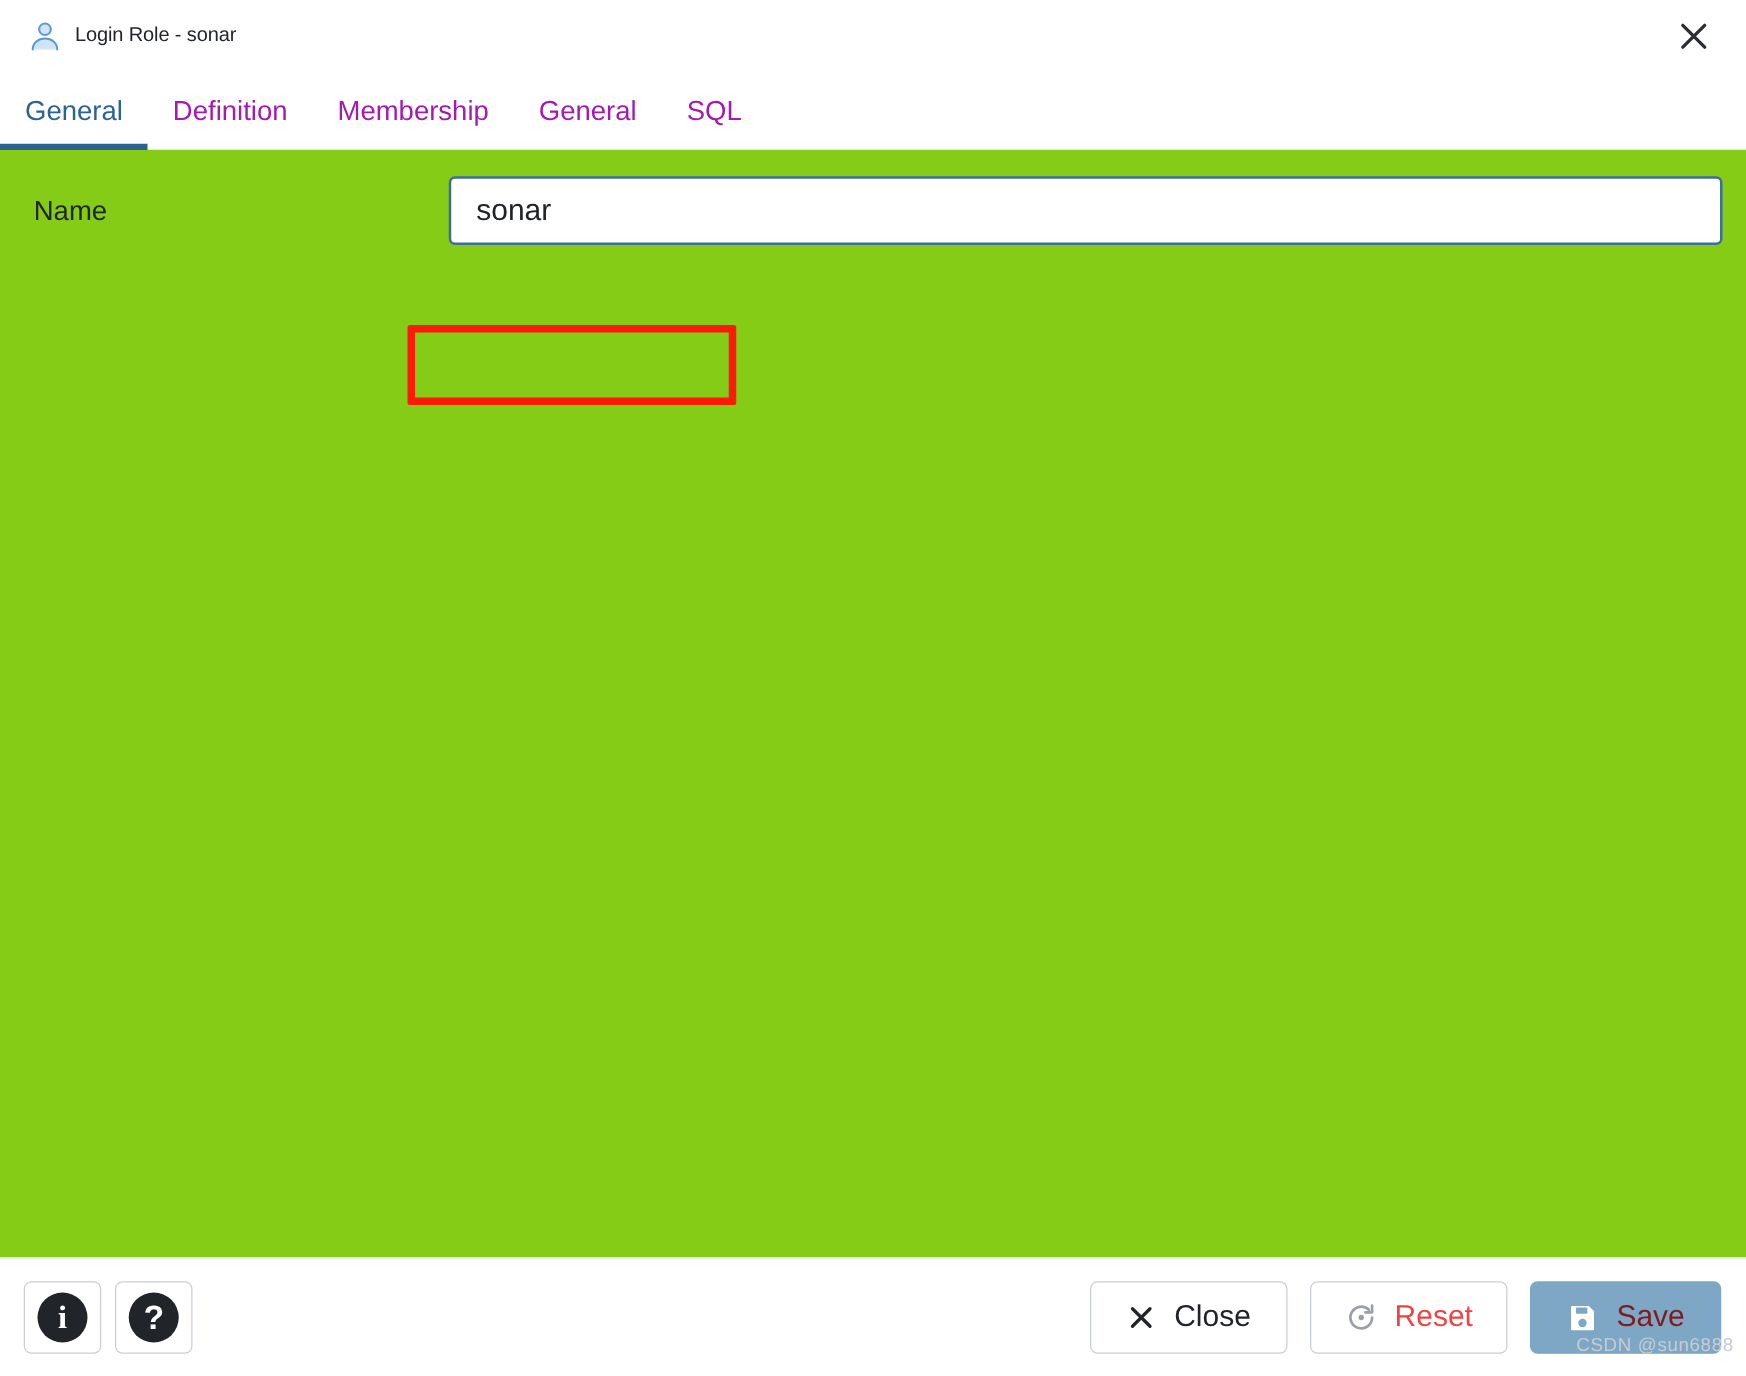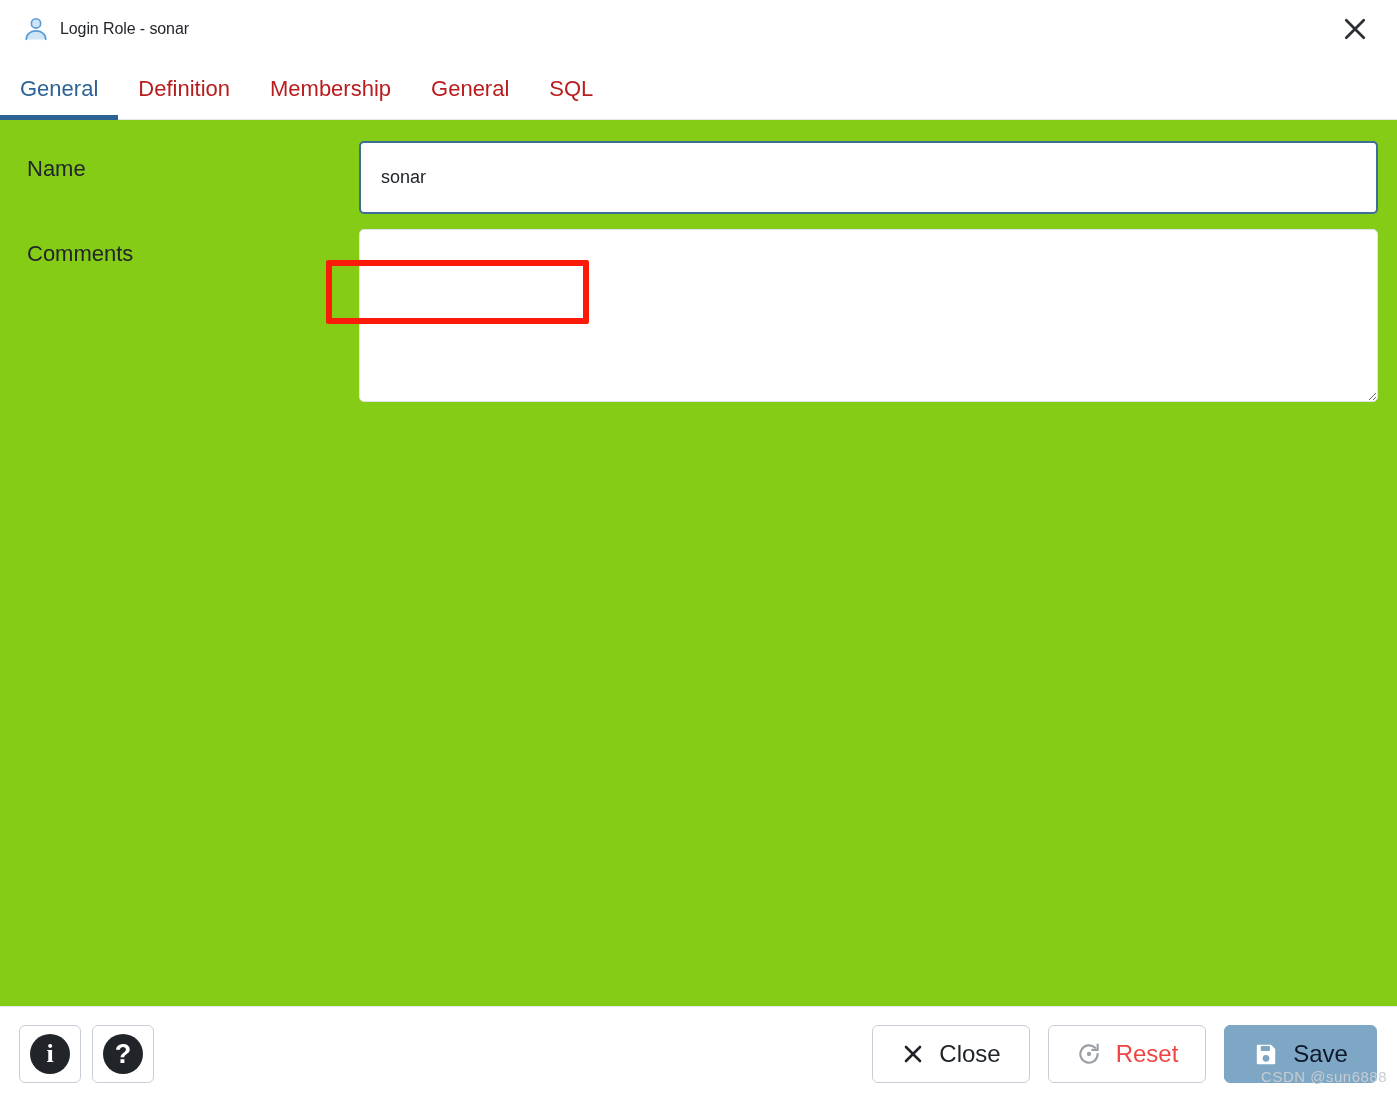--- a/index.html
+++ b/index.html
@@ -47,21 +47,21 @@
     display: flex; align-items: flex-end;
     padding-left: 0;
     border-bottom: 1px solid #e3e6ea;
   }
   .tab {
     position: relative;
     height: 60px;
     display: flex; align-items: center;
     padding: 0 20px;
     font-size: 22px;
-    color: #b91c1c;
+    color: #a21caf;
     cursor: pointer;
     white-space: nowrap;
   }
   .tab:first-child { padding-left: 20px; }
   .tab.active { color: #2c6394; }
   .tab.active::after {
     content: ""; position: absolute; left: 0; right: 0; bottom: -1px;
     height: 5px; background: #2c6394;
   }
 
@@ -87,25 +87,25 @@
     color: #222529;
     line-height: 30px;
   }
   .row-name .field-label { padding-top: 13px; }
   .row-comments .field-label { padding-top: 10px; }
 
   .field-control { flex: 1 1 auto; padding-right: 19px; }
 
   .name-input {
     width: 100%;
-    height: 73px;
+    height: 55px;
     border: 2px solid #3d6d99;
     border-radius: 5px;
     background: #ffffff;
-    font-size: 18px;
+    font-size: 24px;
     color: #212529;
     padding: 0 20px;
     font-family: "Liberation Sans", sans-serif;
     outline: none;
   }
   .comments-textarea {
     width: 100%;
     height: 173px;
     border: 1px solid #dfe3e8;
     border-radius: 5px;
@@ -173,21 +173,21 @@
     font-size: 24px;
     color: #212529;
     cursor: pointer;
     padding: 0 22px;
     font-family: "Liberation Sans", sans-serif;
   }
   .action-btn.disabled { color: #ef4444; cursor: default; }
   .action-btn.primary {
     background: #7da7c4;
     border-color: #7da7c4;
-    color: #0f172a;
+    color: #7f1d1d;
     min-width: 153px;
   }
   .btn-icon { display: flex; align-items: center; justify-content: center; }
 
   .watermark {
     position: absolute;
     right: 10px; bottom: 16px;
     font-size: 15px;
     color: #c6ccd3;
     letter-spacing: 0.5px;
@@ -235,26 +235,20 @@
 
   <div class="content">
 
     <div class="form-row row-name">
       <div class="field-label">Name</div>
       <div class="field-control">
         <input class="name-input" type="text" value="sonar" style="">
       </div>
     </div>
 
-    <div class="form-row row-comments">
-      <div class="field-label">Comments</div>
-      <div class="field-control">
-        <textarea class="comments-textarea" placeholder="" style=""></textarea>
-      </div>
-    </div>
 
     <div class="annotation-box"></div>
   </div>
 
   <div class="footer">
     <div class="footer-left">
       <button class="icon-btn">
         <span class="glyph-circle">i</span>
       </button>
       <button class="icon-btn">

